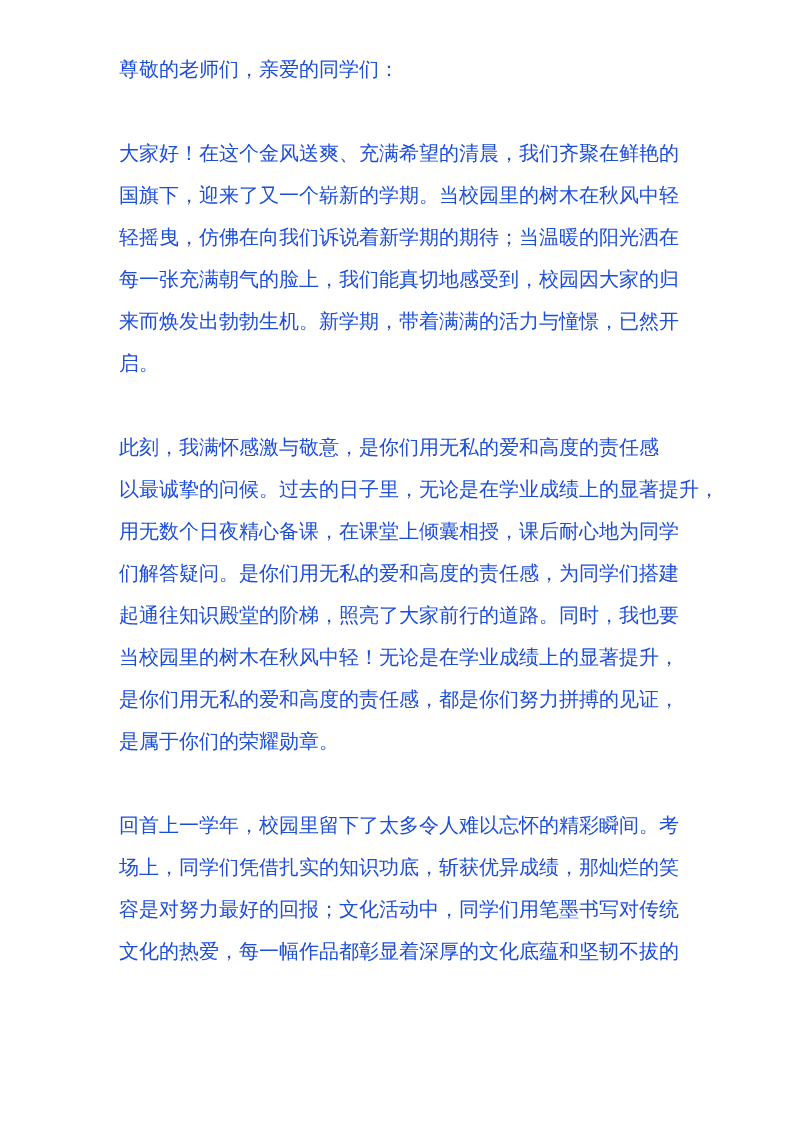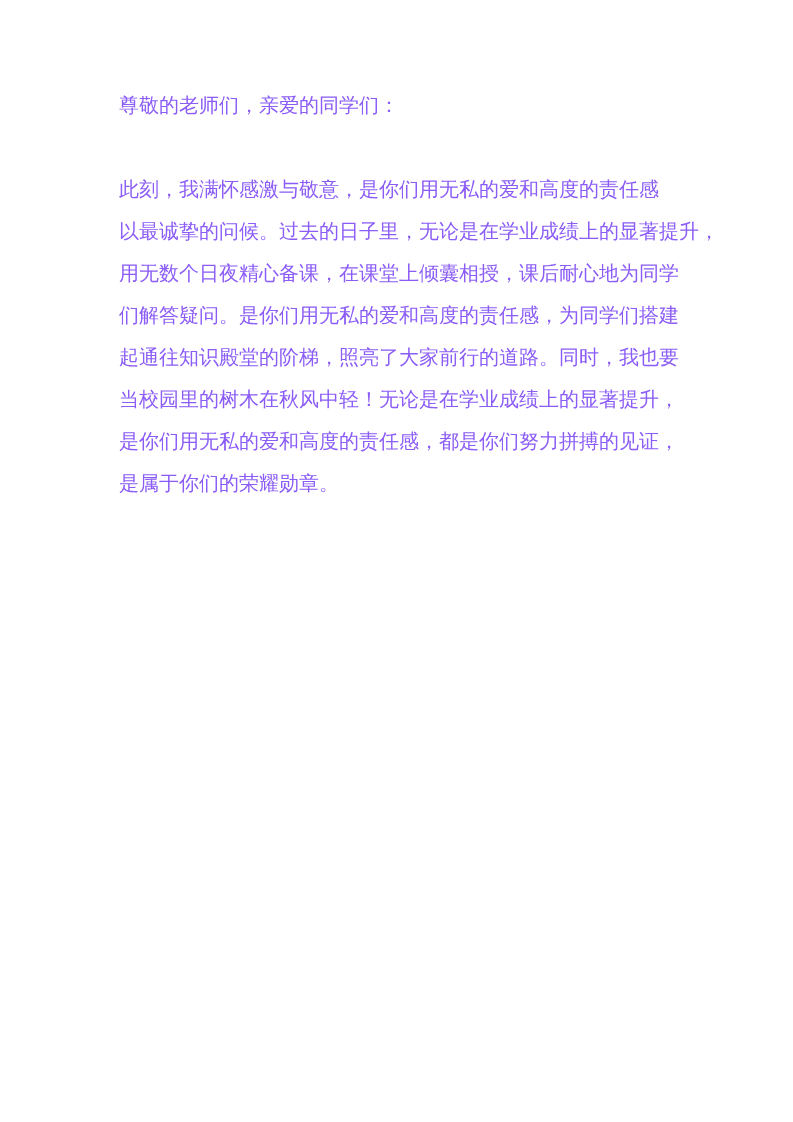--- a/index.html
+++ b/index.html
@@ -9,25 +9,25 @@
   }
   body {
     width: 793px;
     height: 1122px;
     overflow: hidden;
   }
   .page {
     box-sizing: border-box;
     width: 793px;
     height: 1122px;
-    padding: 84px 115px 0 119px;
+    padding: 48px 115px 0 119px;
     background: #ffffff;
     font-family: "Liberation Serif", "DejaVu Serif", serif;
     font-size: 20px;
-    color: #8b5cf6;
+    color: #1d4ed8;
   }
   .para {
     margin: 0 0 42px 0;
     padding: 0;
   }
   .line {
     height: 42px;
     line-height: 42px;
     white-space: nowrap;
     overflow: hidden;
@@ -36,26 +36,40 @@
 </style>
 </head>
 <body>
 
 <div class="page">
 
   <p class="para">
     <span class="line">尊敬的老师们，亲爱的同学们：</span>
   </p>
 
+  <p class="para">
+    <span class="line">大家好！在这个金风送爽、充满希望的清晨，我们齐聚在鲜艳的</span>
+    <span class="line">国旗下，迎来了又一个崭新的学期。当校园里的树木在秋风中轻</span>
+    <span class="line">轻摇曳，仿佛在向我们诉说着新学期的期待；当温暖的阳光洒在</span>
+    <span class="line">每一张充满朝气的脸上，我们能真切地感受到，校园因大家的归</span>
+    <span class="line">来而焕发出勃勃生机。新学期，带着满满的活力与憧憬，已然开</span>
+    <span class="line">启。</span>
+  </p>
 
   <p class="para">
     <span class="line">此刻，我满怀感激与敬意，是你们用无私的爱和高度的责任感</span>
     <span class="line">以最诚挚的问候。过去的日子里，无论是在学业成绩上的显著提升，</span>
     <span class="line">用无数个日夜精心备课，在课堂上倾囊相授，课后耐心地为同学</span>
     <span class="line">们解答疑问。是你们用无私的爱和高度的责任感，为同学们搭建</span>
     <span class="line">起通往知识殿堂的阶梯，照亮了大家前行的道路。同时，我也要</span>
     <span class="line">当校园里的树木在秋风中轻！无论是在学业成绩上的显著提升，</span>
     <span class="line">是你们用无私的爱和高度的责任感，都是你们努力拼搏的见证，</span>
     <span class="line">是属于你们的荣耀勋章。</span>
   </p>
 
+  <p class="para">
+    <span class="line">回首上一学年，校园里留下了太多令人难以忘怀的精彩瞬间。考</span>
+    <span class="line">场上，同学们凭借扎实的知识功底，斩获优异成绩，那灿烂的笑</span>
+    <span class="line">容是对努力最好的回报；文化活动中，同学们用笔墨书写对传统</span>
+    <span class="line">文化的热爱，每一幅作品都彰显着深厚的文化底蕴和坚韧不拔的</span>
+  </p>
 
 </div>
 
 </body></html>

